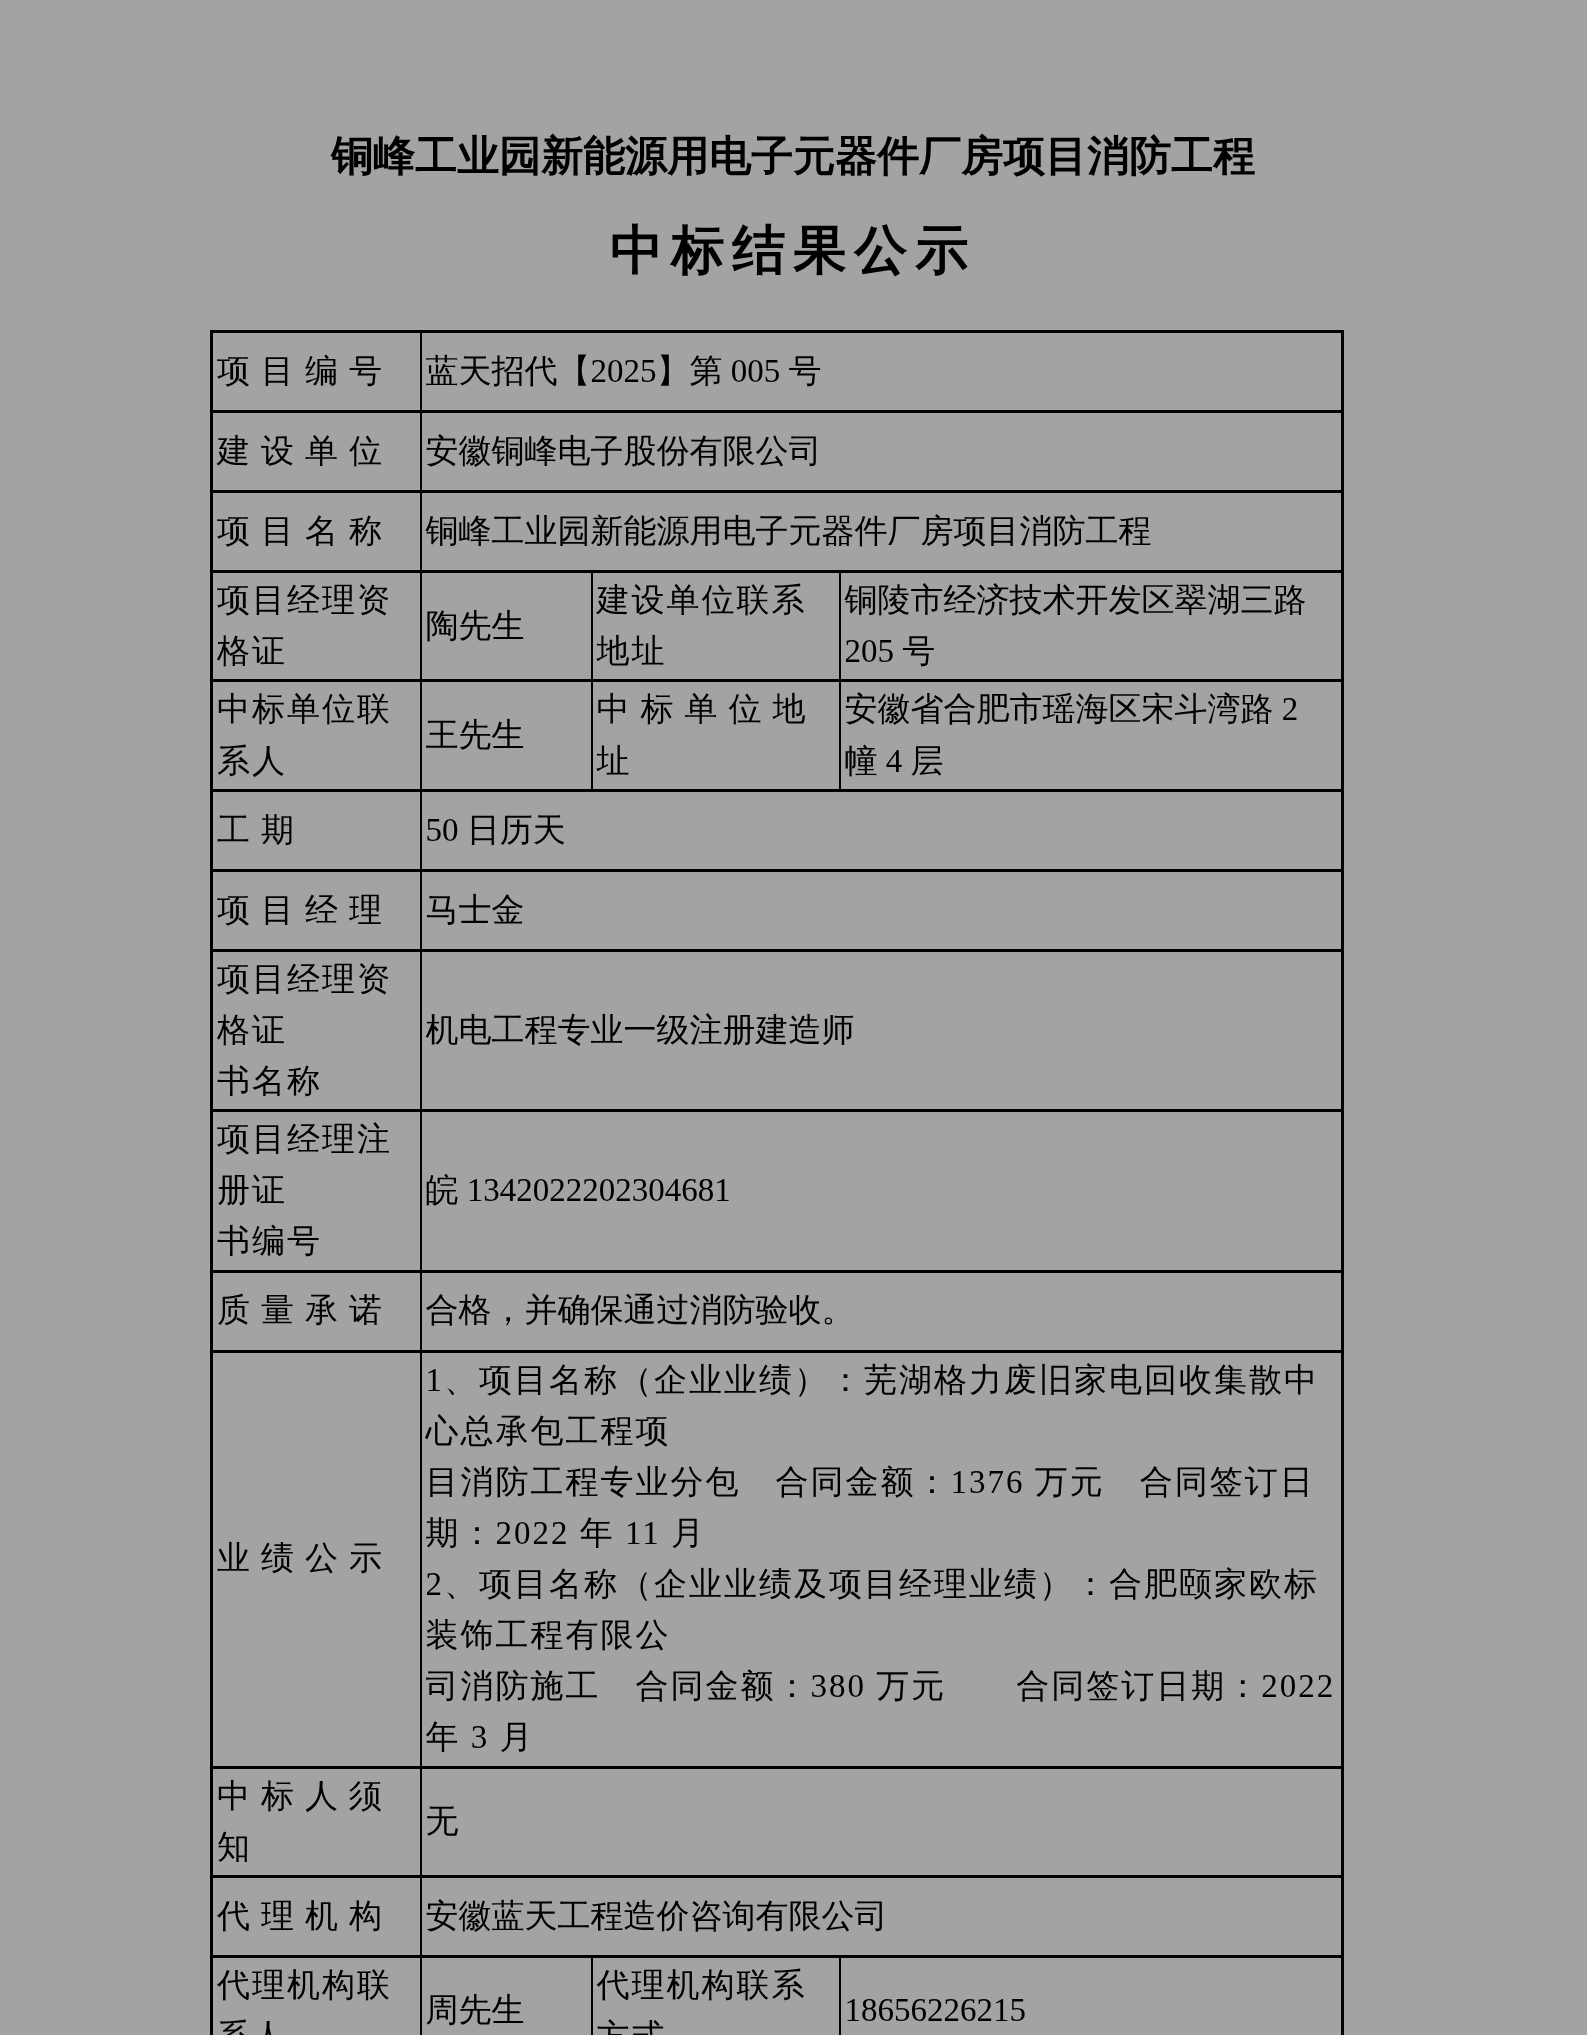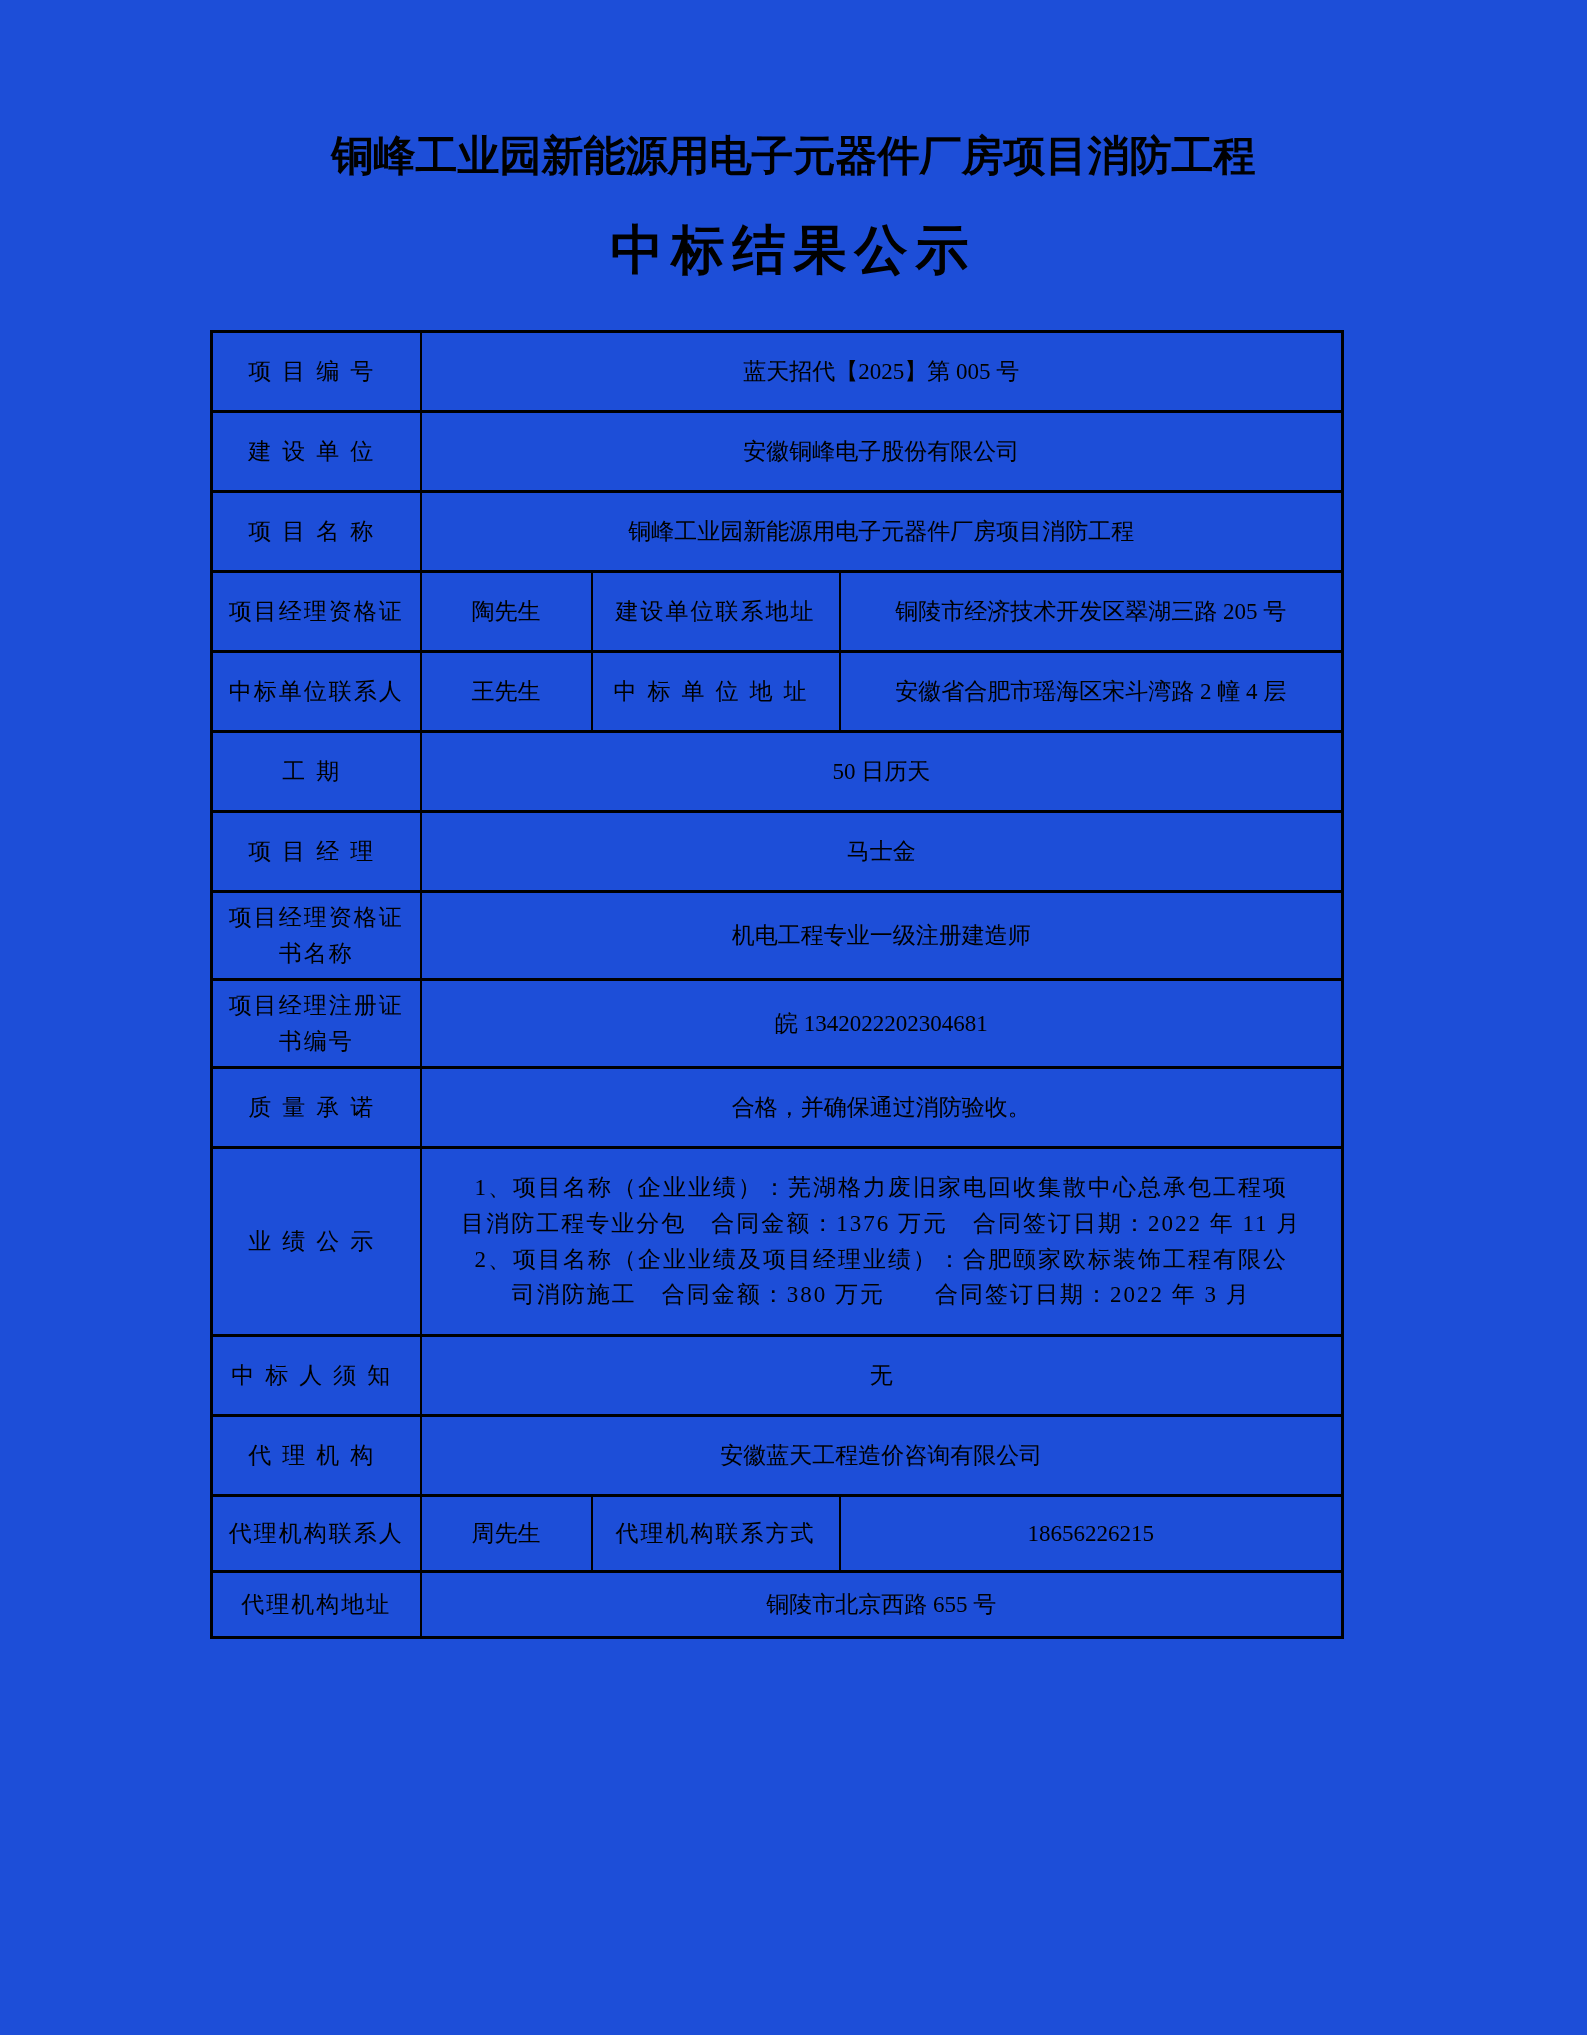--- a/index.html
+++ b/index.html
@@ -1,19 +1,19 @@
 <!DOCTYPE html>
 <html><head>
 <meta charset="utf-8">
 <style>
   html,body { margin:0; padding:0; background:#ffffff; }
   .page {
     position:relative;
     width:1587px; height:2035px;
-    background:#1d4ed8;
+    background:#a3a3a3;
     color:#000;
     font-family:"Liberation Serif","DejaVu Serif",serif;
     overflow:hidden;
   }
   .title-line1 {
     margin:130px 0 0 0;
     text-align:center;
     font-size:42px;
     font-weight:bold;
     line-height:1.25;
@@ -30,22 +30,21 @@
     border-collapse:collapse;
     table-layout:fixed;
     width:1131px;
     margin:48px 0 0 210px;
     border:3px solid #000;
   }
   table.bid td {
     border:2px solid #000;
     border-top-width:3px;
     border-bottom-width:3px;
-    font-size:23px;
-    text-align:center;
+    font-size:33px;
     vertical-align:middle;
     padding:2px 4px;
     overflow:hidden;
     line-height:1.55;
   }
   
   tr.h80  { height:80px; }
   tr.h88  { height:88px; }
   tr.h102 { height:102px; }
   tr.h188 { height:188px; }

